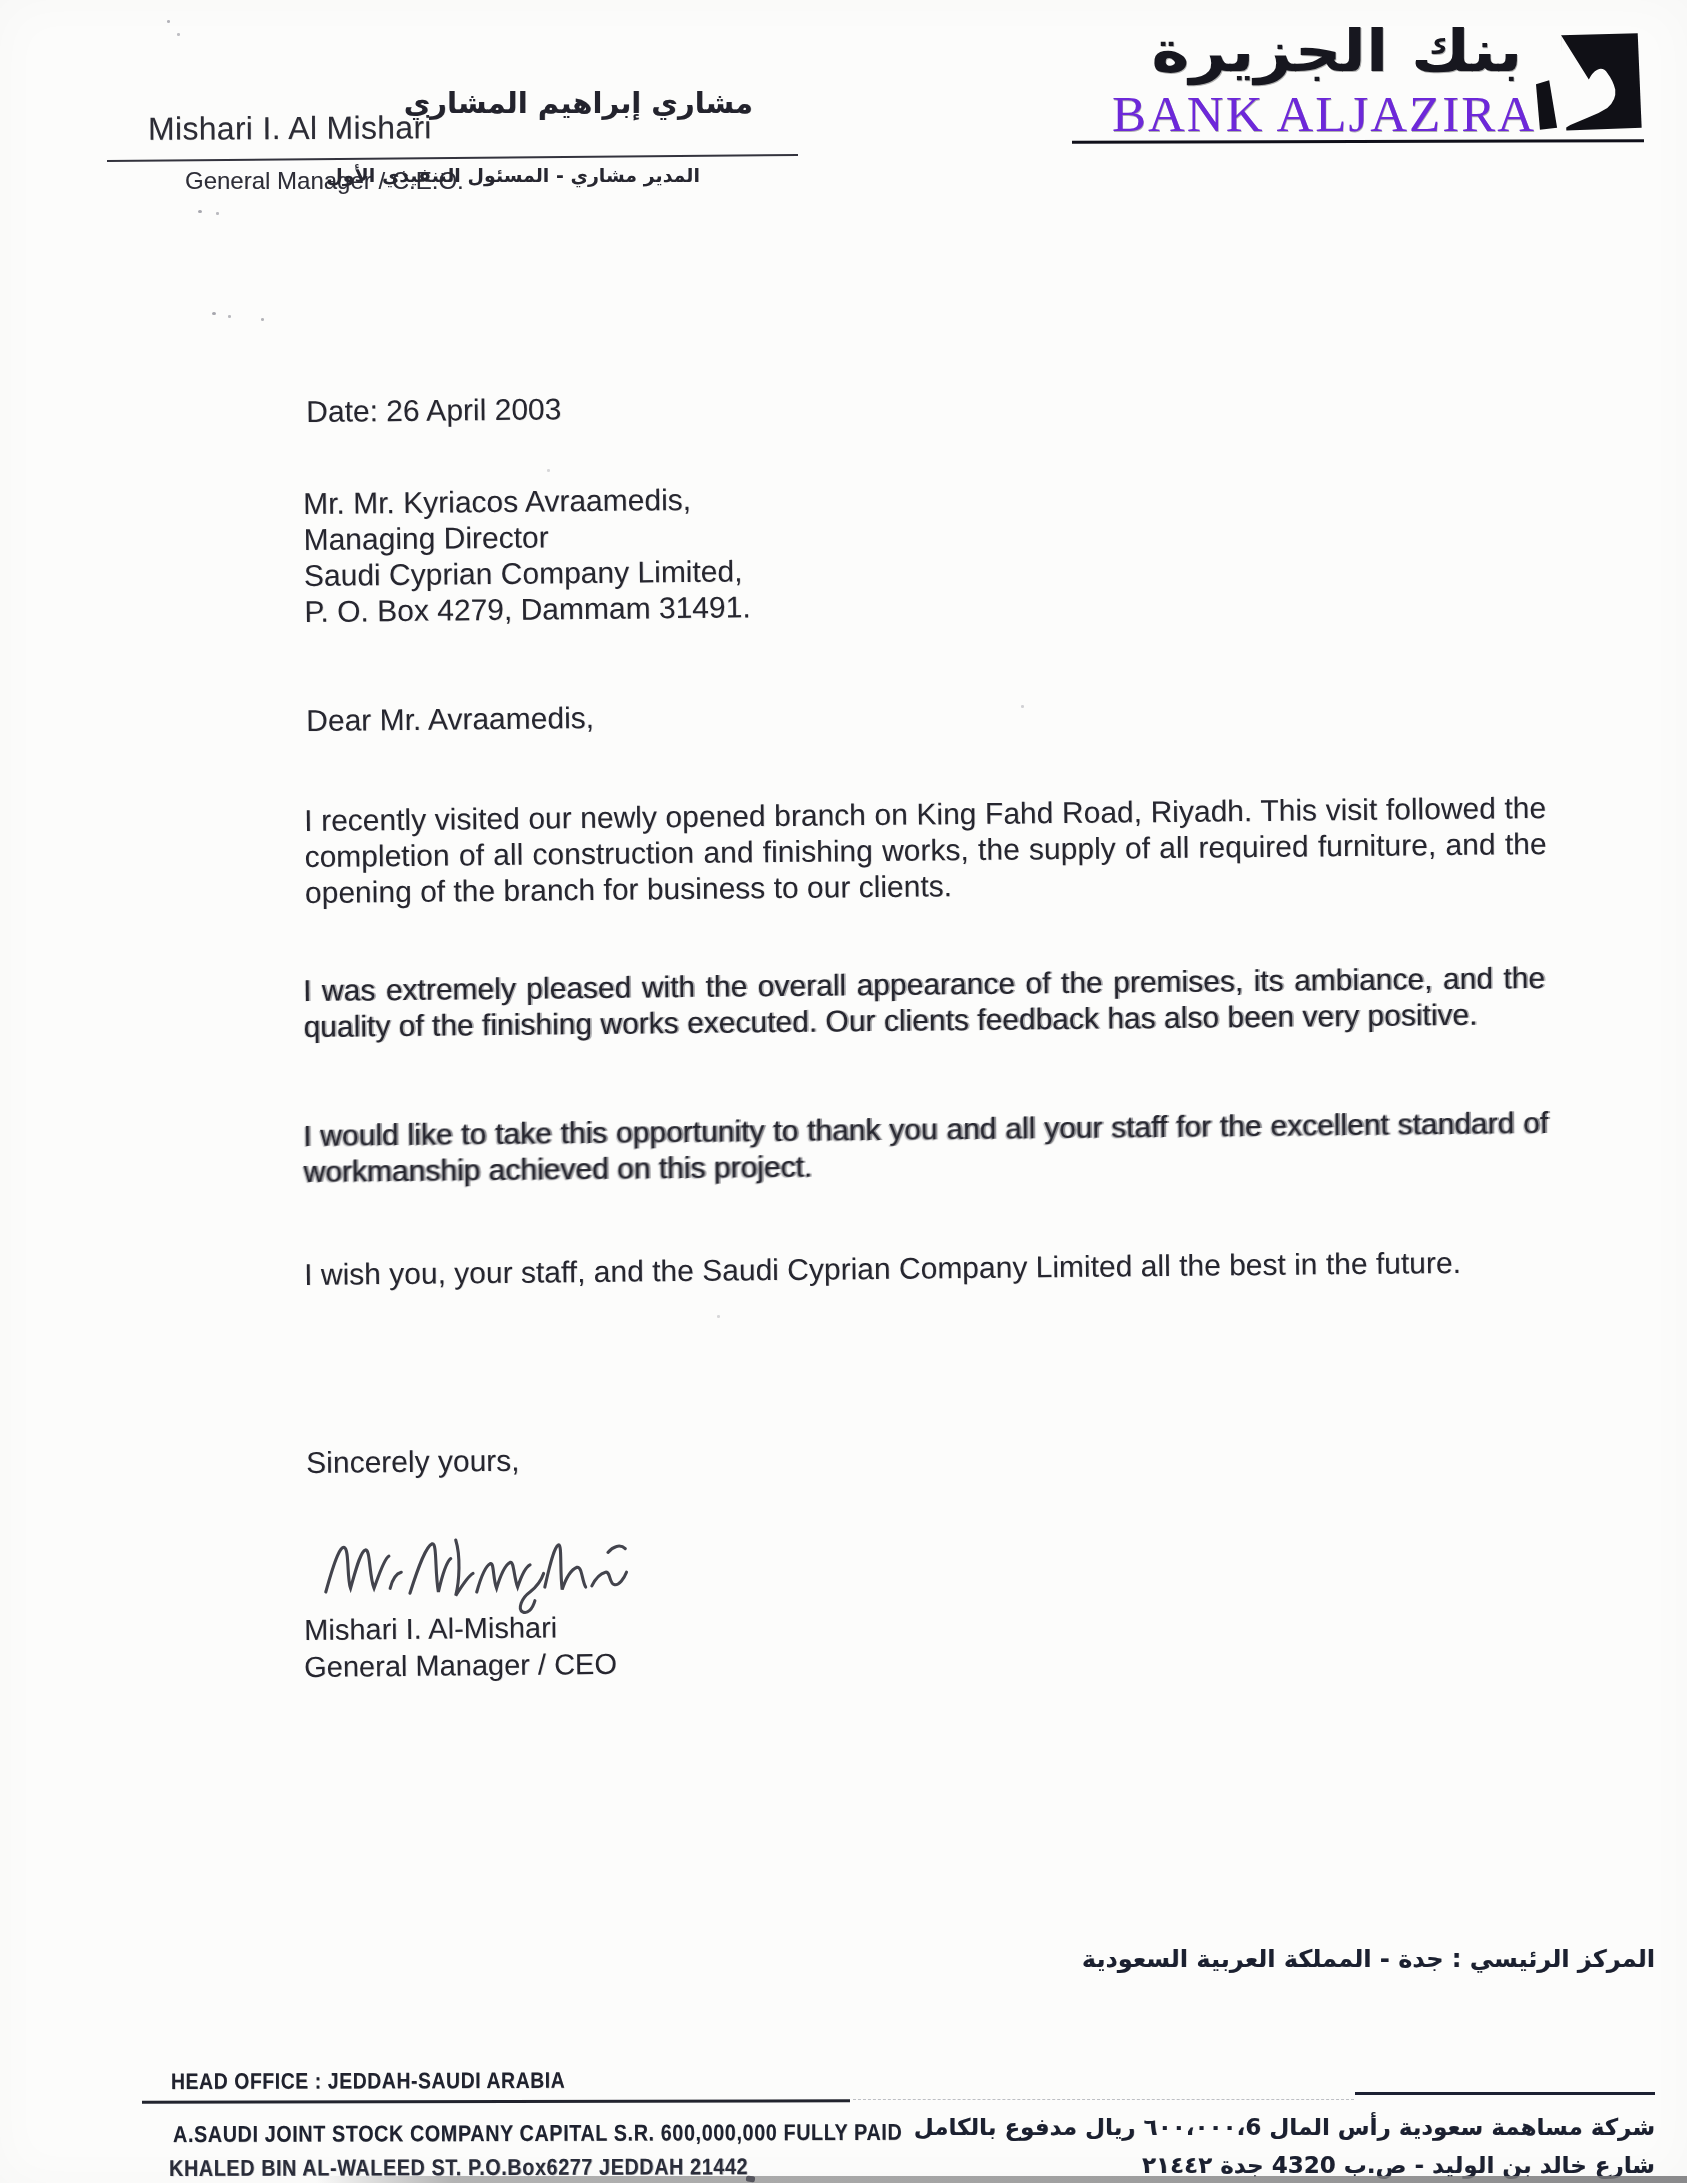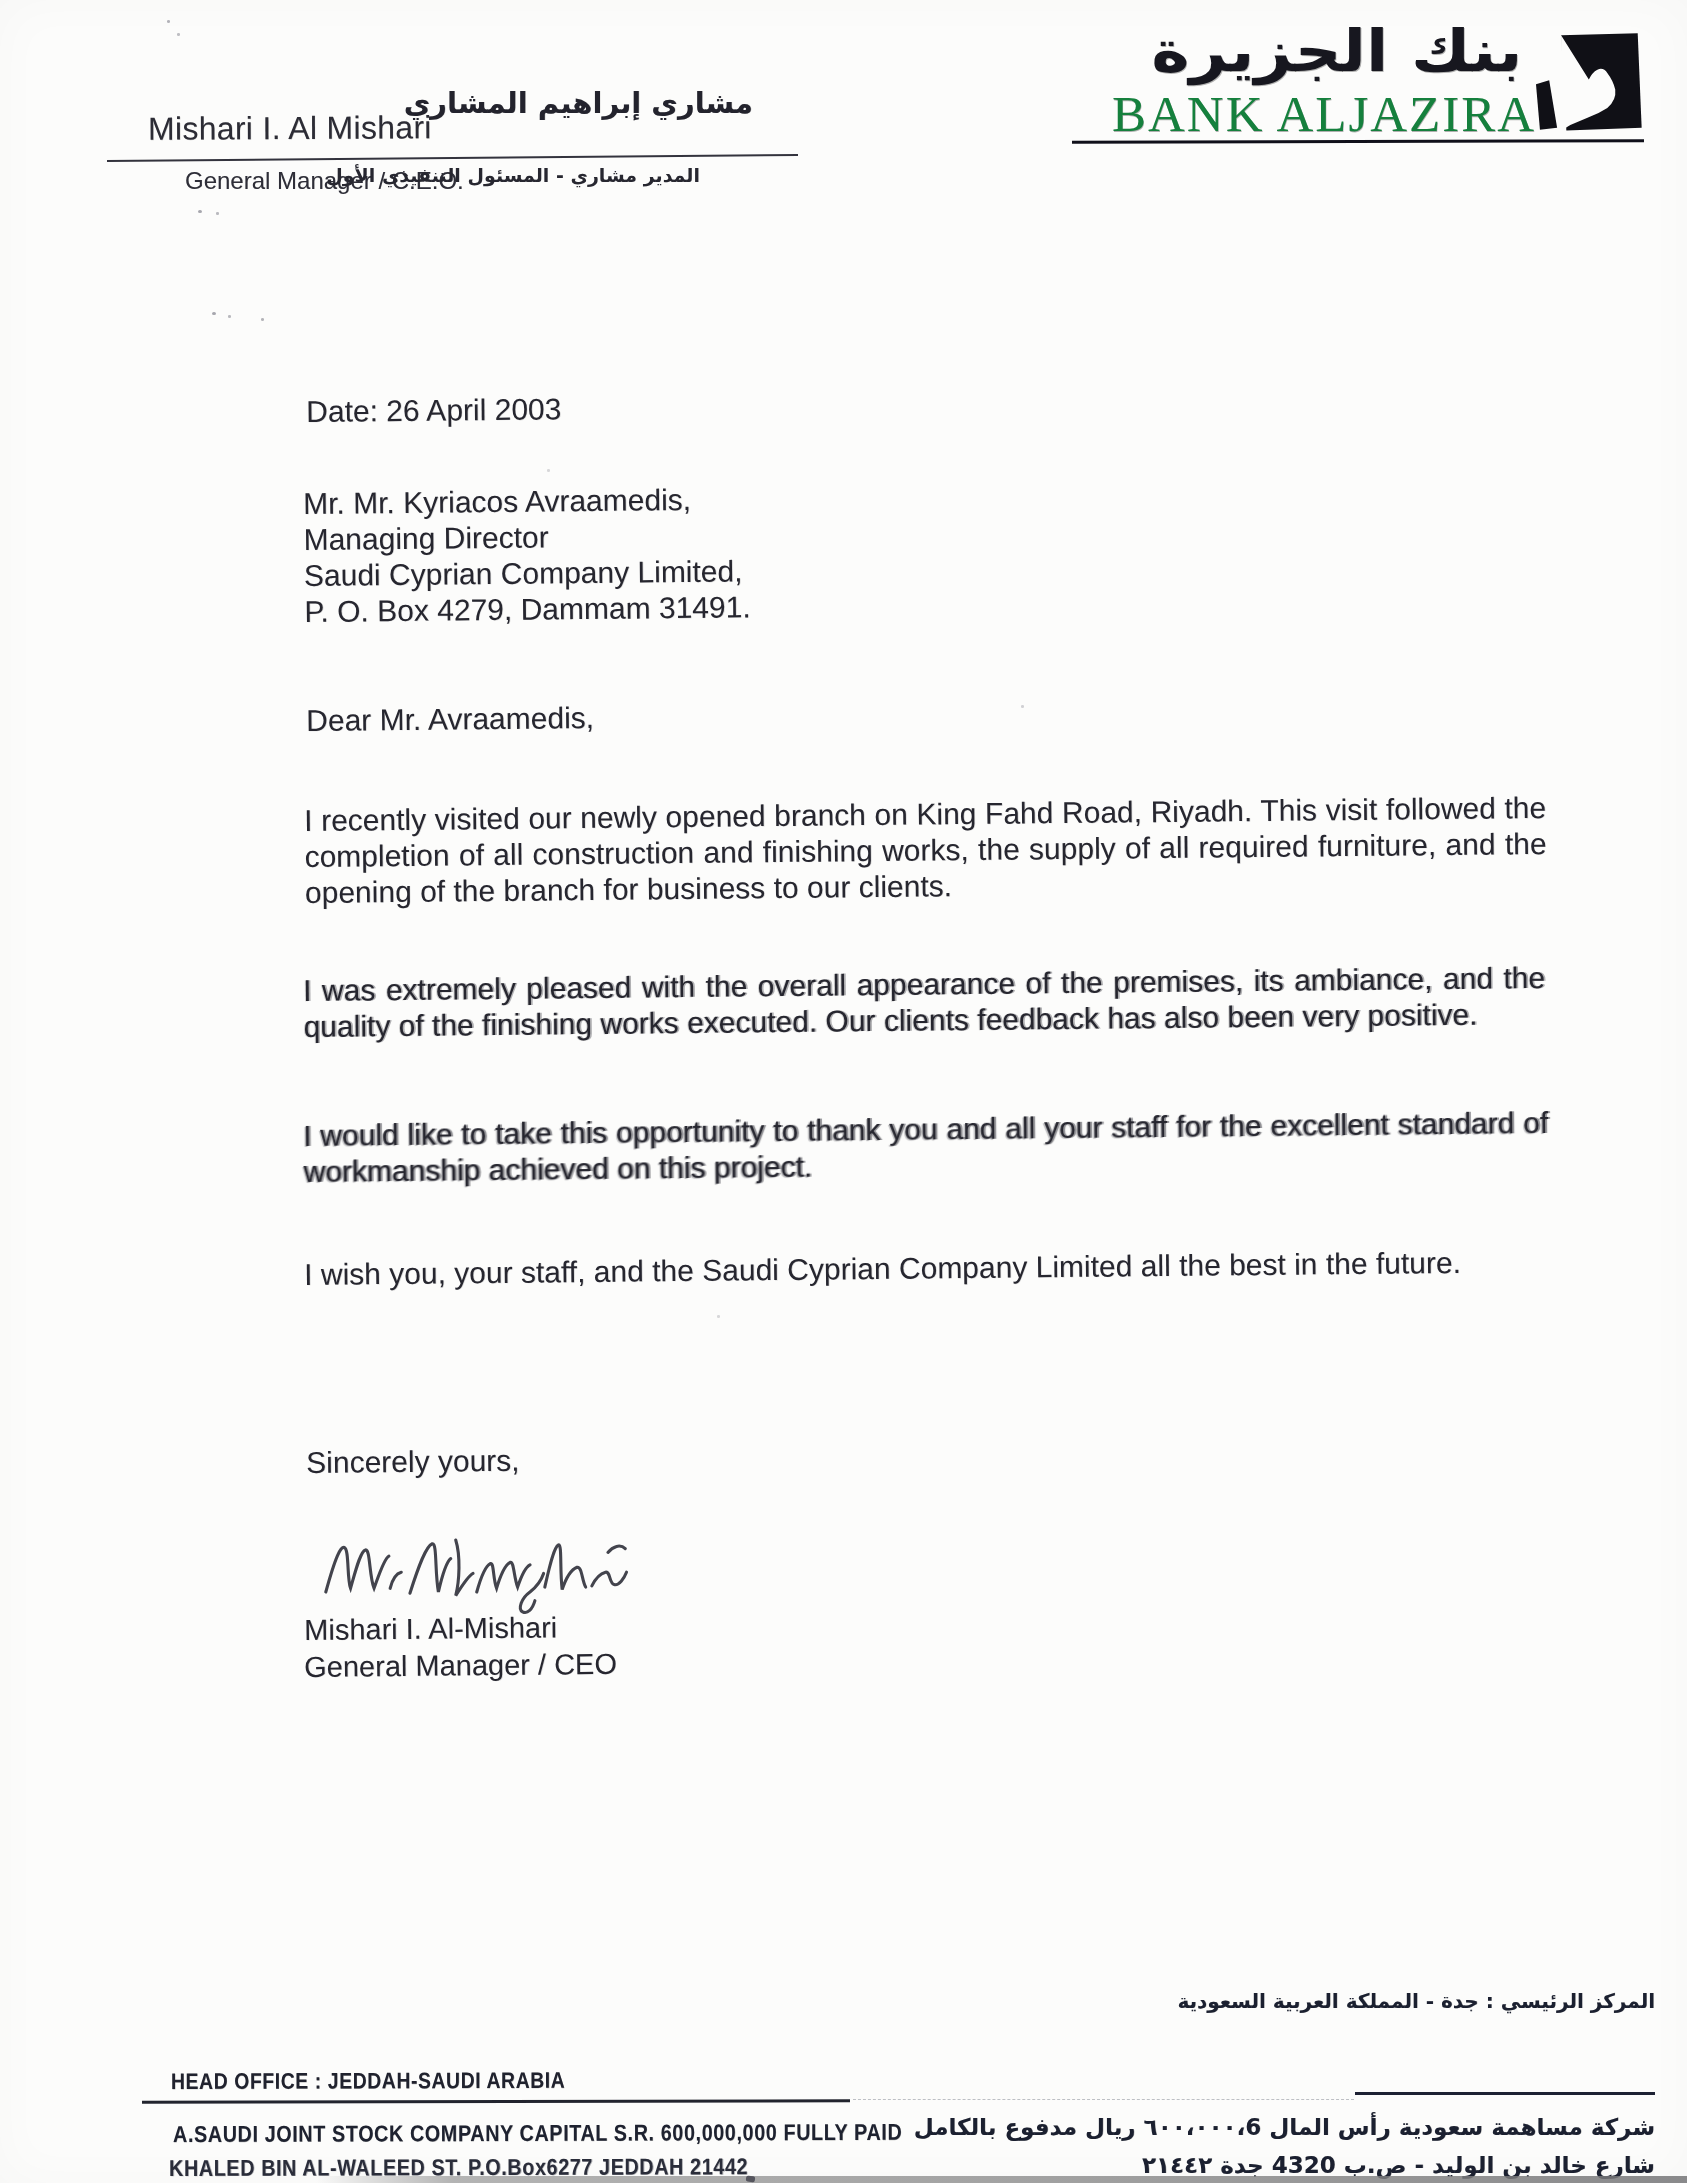--- a/index.html
+++ b/index.html
@@ -20,21 +20,21 @@
     transform:rotate(-0.3deg);text-shadow:0.4px 0.4px 0 rgba(0,0,0,.22);}
   .sender-name-ar{right:934px;top:86px;font-size:29px;font-weight:bold;color:#23232d;
     text-shadow:0.4px 0.4px 0 rgba(0,0,0,.25);}
   .header-rule{left:107px;top:157px;width:691px;height:2px;background:#33333d;transform:rotate(-0.5deg);}
   .sender-title{left:185px;top:167px;font-size:24px;color:#2e2e38;text-shadow:0.3px 0.3px 0 rgba(0,0,0,.2);}
   .sender-title-ar{right:987px;top:164px;font-size:19px;font-weight:bold;color:#272730;}
   
   .logo-ar{right:165px;top:17px;font-size:58px;font-weight:bold;color:#17171f;
     transform:scaleX(1.12);transform-origin:right center;text-shadow:0.7px 0.7px 0 rgba(0,0,0,.3);}
   .logo-en{left:1112px;top:85px;font-size:51px;font-family:"Liberation Serif",serif;
-    letter-spacing:2px;color:#15803d;text-shadow:0.5px 0.5px 0 rgba(0,0,0,.3);}
+    letter-spacing:2px;color:#6d28d9;text-shadow:0.5px 0.5px 0 rgba(0,0,0,.3);}
   .logo-underline{left:1072px;top:140px;width:572px;height:2.6px;background:#10101a;transform:rotate(-0.15deg);}
   .logo-mark{left:1532px;top:30px;}
   
   .bodytext{font-size:30px;line-height:36px;color:#26262f;
     text-shadow:0.7px 0.3px 0 rgba(38,38,47,.18);transform:rotate(-0.6deg);transform-origin:left top;}
   .date-line{left:306px;top:394px;}
   .addr{left:303px;top:486px;}
   .salutation{left:306px;top:703px;}
   .para{margin:0;text-align:justify;}
   .p1{left:304px;top:803px;width:1242px;}
@@ -50,21 +50,21 @@
   
   .f-cond{font-weight:bold;transform:scaleX(.86) rotate(-0.15deg);transform-origin:left center;
     letter-spacing:0.7px;text-shadow:0.4px 0.4px 0 rgba(0,0,0,.3);white-space:nowrap;}
   .head-office{left:171px;top:2069px;font-size:22.5px;color:#20222e;}
   .footer-rule-left{left:142px;top:2100px;width:708px;height:2.6px;background:#22242e;transform:rotate(-0.12deg);}
   .footer-rule-mid{left:853px;top:2099px;width:501px;height:0;border-top:1.3px dashed rgba(90,95,110,.38);}
   .company-en{left:173px;top:2121px;font-size:23px;color:#1e2230;}
   .address-en{left:169px;top:2155px;font-size:23px;color:#2a2d3a;
     text-shadow:1px 0.3px 0 rgba(42,45,58,.35);}
   .f-ar{font-weight:bold;color:#1b2030;text-shadow:0.4px 0.4px 0 rgba(0,0,0,.3);white-space:nowrap;}
-  .head-office-ar{right:32px;top:1989px;font-size:20px;margin-left:18px;}
+  .head-office-ar{right:32px;top:1945px;font-size:24px;margin-left:18px;}
   .footer-rule-right{right:32px;top:2092px;width:300px;height:2.6px;background:#1d2133;}
   .company-ar{right:32px;top:2114px;font-size:23px;}
   .address-ar{right:32px;top:2152px;font-size:23px;}
   .bottom-band{left:316px;top:2176px;width:1371px;height:7.3px;
     background:linear-gradient(90deg,rgba(150,150,150,0) 0%,rgba(150,150,150,.7) 10%,rgba(138,138,138,.8) 55%,rgba(118,118,120,.85) 100%);}
   .bottom-tick{left:746px;top:2176px;width:9.3px;height:6px;background:#55555e;border-radius:2px;transform:rotate(8deg);}
   .speck{border-radius:50%;background:#82828c;}
 </style>
 </head>
 <body>

